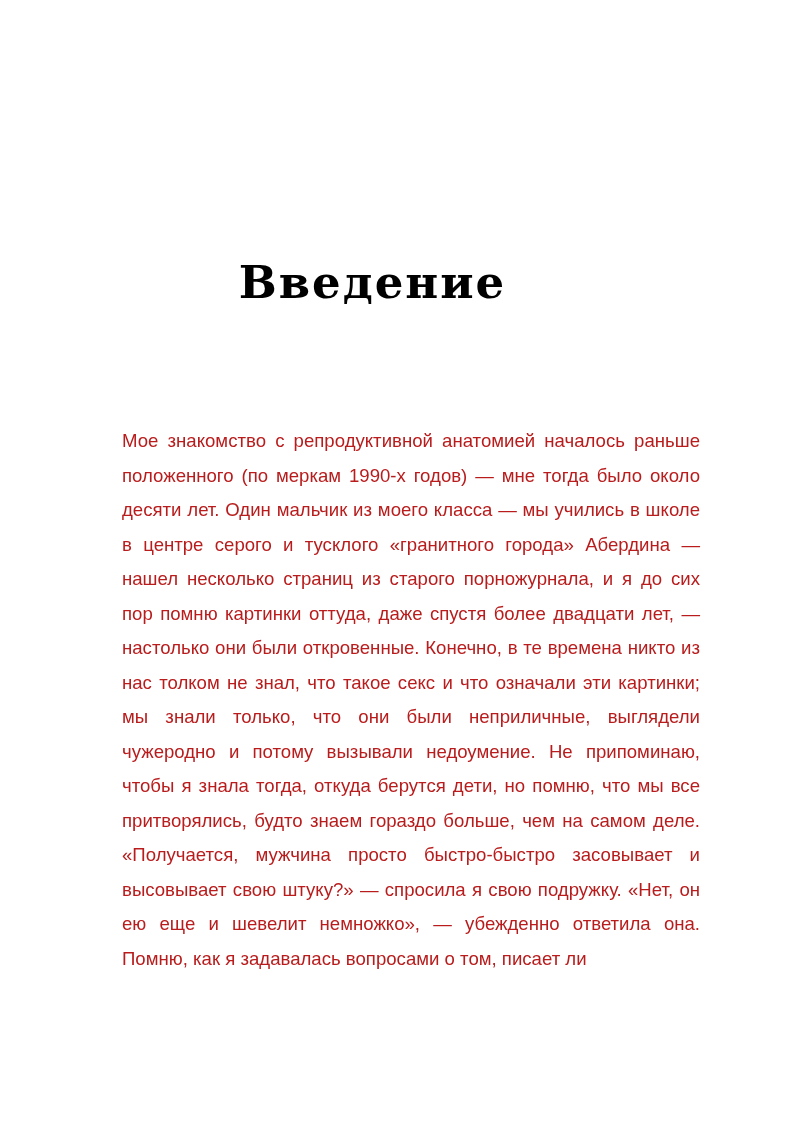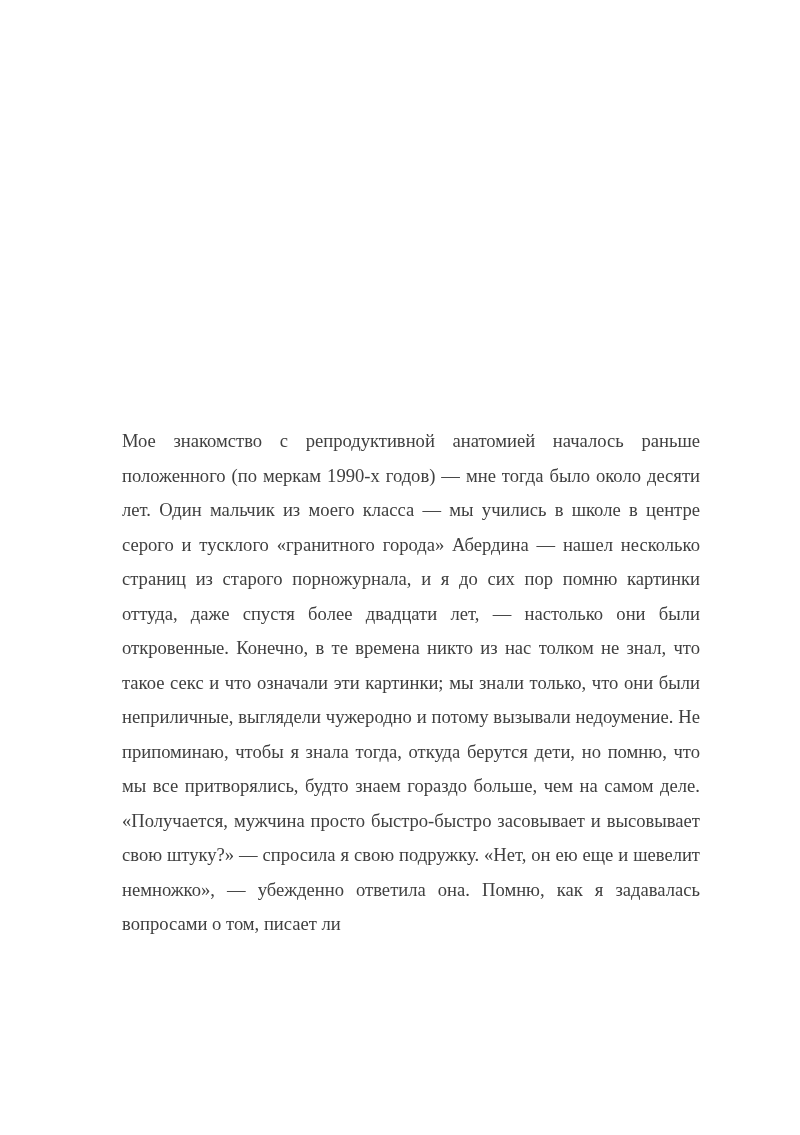--- a/index.html
+++ b/index.html
@@ -29,24 +29,24 @@
     color: #000000;
     line-height: 1.1;
     padding-right: 55px;
     box-sizing: border-box;
   }
   .body-text {
     position: absolute;
     top: 424px;
     left: 122px;
     width: 578px;
-    font-family: Liberation Serif, serif;
+    font-family: Liberation Sans, sans-serif;
     font-size: 18.6px;
     line-height: 34.5px;
-    color: #404040;
+    color: #b91c1c;
     text-align: justify;
     text-justify: inter-word;
     hyphens: manual;
   }
   .body-text p {
     margin: 0;
     text-indent: 0;
   }
   .page-number {
     position: absolute;
@@ -59,19 +59,20 @@
     font-size: 20px;
     color: #000000;
     letter-spacing: 1px;
   }
 </style>
 </head>
 <body>
 
 <div class="page">
 
+  <h1 class="chapter-title">Введение</h1>
 
   <div class="body-text">
     <p>Мое знакомство с репродуктивной анатомией началось раньше положенного (по меркам 1990-х годов) — мне тогда было около десяти лет. Один мальчик из моего класса — мы учились в школе в центре серого и тусклого «гранитного города» Абердина — нашел несколько страниц из старого порножурнала, и я до сих пор помню картинки оттуда, даже спустя более двадцати лет, — настолько они были откровенные. Конечно, в те времена никто из нас толком не знал, что такое секс и что означали эти картинки; мы знали только, что они были неприличные, выглядели чужеродно и потому вызывали недоумение. Не припоминаю, чтобы я знала тогда, откуда берутся дети, но помню, что мы все притворялись, будто знаем гораздо больше, чем на самом деле. «Получается, мужчина просто быстро-быстро засовывает и высовывает свою штуку?» — спросила я свою подружку. «Нет, он ею еще и шевелит немножко», — убежденно ответила она. Помню, как я задавалась вопросами о том, писает ли</p>
   </div>
 
 
 </div>
 
 </body></html>

